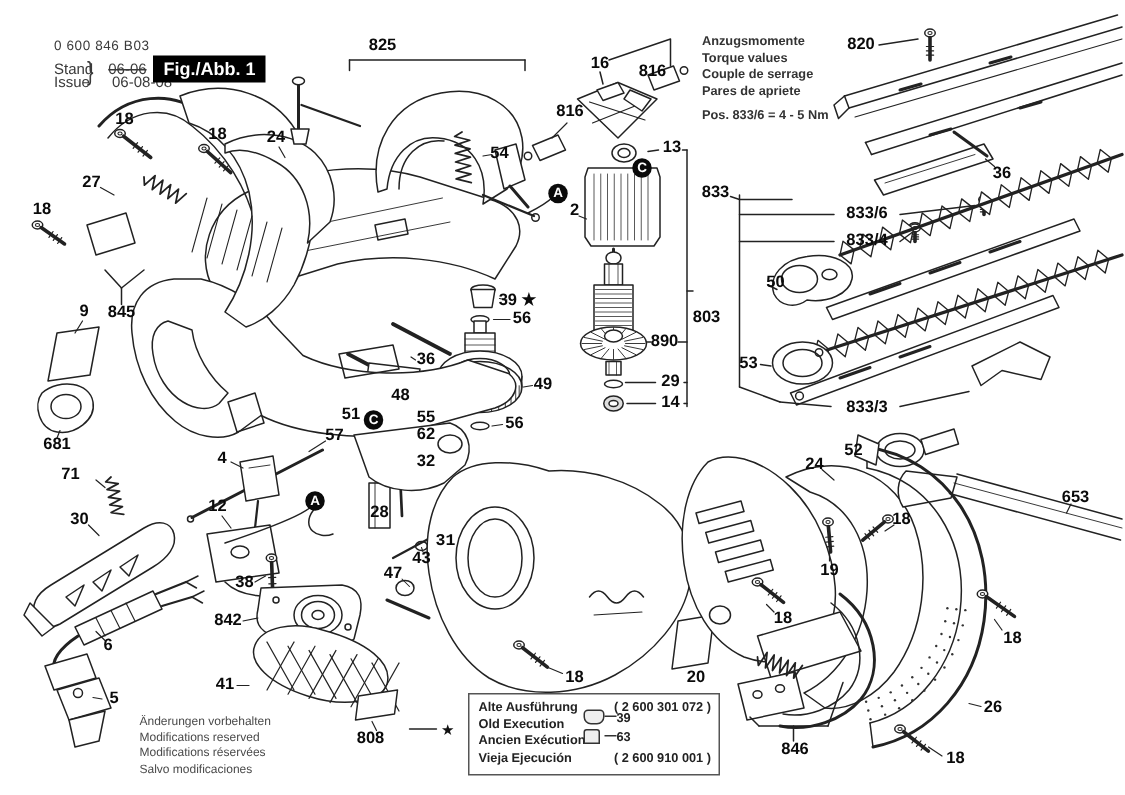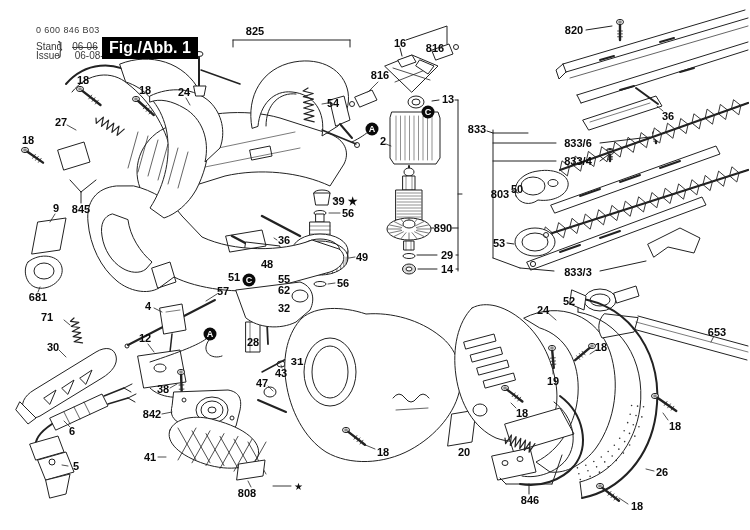--- a/index.html
+++ b/index.html
@@ -9,21 +9,21 @@
   #art{position:absolute;left:0;top:0;}
   .callout{position:absolute;transform:translate(-50%,-50%);font-weight:bold;font-size:11px;
            color:#0a0a0a;white-space:nowrap;line-height:1;}
   .callout.circled{background:#0a0a0a;color:#fff;width:13px;height:13px;border-radius:50%;
            display:flex;align-items:center;justify-content:center;font-size:9px;}
   .hdr-pn{position:absolute;left:36px;top:25px;font-size:9px;color:#3a3a3a;letter-spacing:.4px;}
   .hdr-row{position:absolute;font-size:10px;color:#3a3a3a;}
   .hdr-brace{position:absolute;left:58px;top:40px;font-size:13px;color:#3a3a3a;transform:scaleY(1.35);}
   .hdr-old{text-decoration:line-through;margin-left:10px;}
   .figbox{position:absolute;left:102px;top:37px;background:#000;color:#fff;font-weight:bold;
-          font-size:16px;padding:2px 7px;}
+          font-size:12px;padding:2px 7px;}
   .torque{position:absolute;left:468px;top:22px;font-size:8.5px;font-weight:bold;color:#333;
           line-height:11px;}
   .torque .pos{margin-top:5px;}
   .footnote{position:absolute;left:93px;top:476px;font-size:8px;color:#4a4a4a;line-height:10.5px;}
   .legend{position:absolute;left:312px;top:462px;width:166px;height:53px;border:1.5px solid #555;
           background:#fff;font-size:8.5px;font-weight:bold;color:#222;}
   .legend .row{position:absolute;left:6px;white-space:nowrap;}
   .legend .val-r{position:absolute;right:5px;white-space:nowrap;}
   .legend .val-m{position:absolute;left:98px;white-space:nowrap;}
   .legend .icon{position:absolute;left:76px;border:1px solid #333;background:#eee;}
@@ -492,45 +492,72 @@
   <div class="hdr-row" style="left:36px;top:41px;">
     <span>Stand</span><span class="hdr-old">06-06</span>
   </div>
   <div class="hdr-brace">}</div>
   <div class="hdr-row" style="left:36px;top:50px;">
     <span>Issue</span>
     <span style="margin-left:12px;">06-08-08</span>
   </div>
   <div class="figbox">Fig./Abb. 1</div>
 
-
+  <div class="torque">
+    <div>Anzugsmomente</div>
+    <div>Torque values</div>
+    <div>Couple de serrage</div>
+    <div>Pares de apriete</div>
+    <div class="pos">Pos. 833/6 = 4 - 5 Nm</div>
+  </div>
+
+  <div class="footnote">
+    <div>Änderungen vorbehalten</div>
+    <div>Modifications reserved</div>
+    <div>Modifications réservées</div>
+    <div>Salvo modificaciones</div>
+  </div>
 
   <div class="star">★</div>
 
+  <div class="legend">
+    <div class="row" style="top:3px;">Alte Ausführung</div>
+    <div class="row" style="top:14px;">Old Execution</div>
+    <div class="row" style="top:25px;">Ancien Exécution</div>
+    <div class="row" style="top:37px;">Vieja Ejecución</div>
+    <div class="val-r" style="top:3px;">( 2 600 301 072 )</div>
+    <div class="icon icon-grommet"></div>
+    <div class="dash" style="top:14px;"></div>
+    <div class="val-m" style="top:10px;">39</div>
+    <div class="icon icon-cap"></div>
+    <div class="dash" style="top:27px;"></div>
+    <div class="val-m" style="top:23px;">63</div>
+    <div class="val-r" style="top:37px;">( 2 600 910 001 )</div>
+  </div>
 
   <div id="callout-layer">
       <div class="callout" style="left: 83px; top: 80px;">18</div>
       <div class="callout" style="left: 145px; top: 90px;">18</div>
       <div class="callout" style="left: 184px; top: 92px;">24</div>
       <div class="callout" style="left: 255px; top: 31px;">825</div>
       <div class="callout" style="left: 333px; top: 103px;">54</div>
       <div class="callout" style="left: 400px; top: 43px;">16</div>
       <div class="callout" style="left: 380px; top: 75px;">816</div>
       <div class="callout" style="left: 435px; top: 48px;">816</div>
       <div class="callout" style="left: 448px; top: 99px;">13</div>
       <div class="callout circled" style="left: 428px; top: 112px;">C</div>
       <div class="callout circled" style="left: 372px; top: 129px;">A</div>
       <div class="callout" style="left: 383px; top: 141px;">2</div>
       <div class="callout" style="left: 574px; top: 30px;">820</div>
       <div class="callout" style="left: 477px; top: 129px;">833</div>
       <div class="callout" style="left: 578px; top: 143px;">833/6</div>
       <div class="callout" style="left: 578px; top: 161px;">833/4</div>
       <div class="callout" style="left: 668px; top: 116px;">36</div>
       <div class="callout" style="left: 504px; top: 189px; margin-left: 13px;">50</div>
-      <div class="callout" style="left: 471px; top: 194px; margin-left: 29px;">803</div>
+      <div class="callout" style="left: 471px; top: 212px;">803</div>
       <div class="callout" style="left: 443px; top: 228px;">890</div>
       <div class="callout" style="left: 447px; top: 255px;">29</div>
       <div class="callout" style="left: 447px; top: 269px;">14</div>
       <div class="callout" style="left: 499px; top: 243px;">53</div>
       <div class="callout" style="left: 578px; top: 272px;">833/3</div>
       <div class="callout" style="left: 345px; top: 201px;">39 ★</div>
       <div class="callout" style="left: 348px; top: 213px;">56</div>
       <div class="callout" style="left: 362px; top: 257px;">49</div>
       <div class="callout" style="left: 343px; top: 283px;">56</div>
       <div class="callout" style="left: 284px; top: 240px;">36</div>

